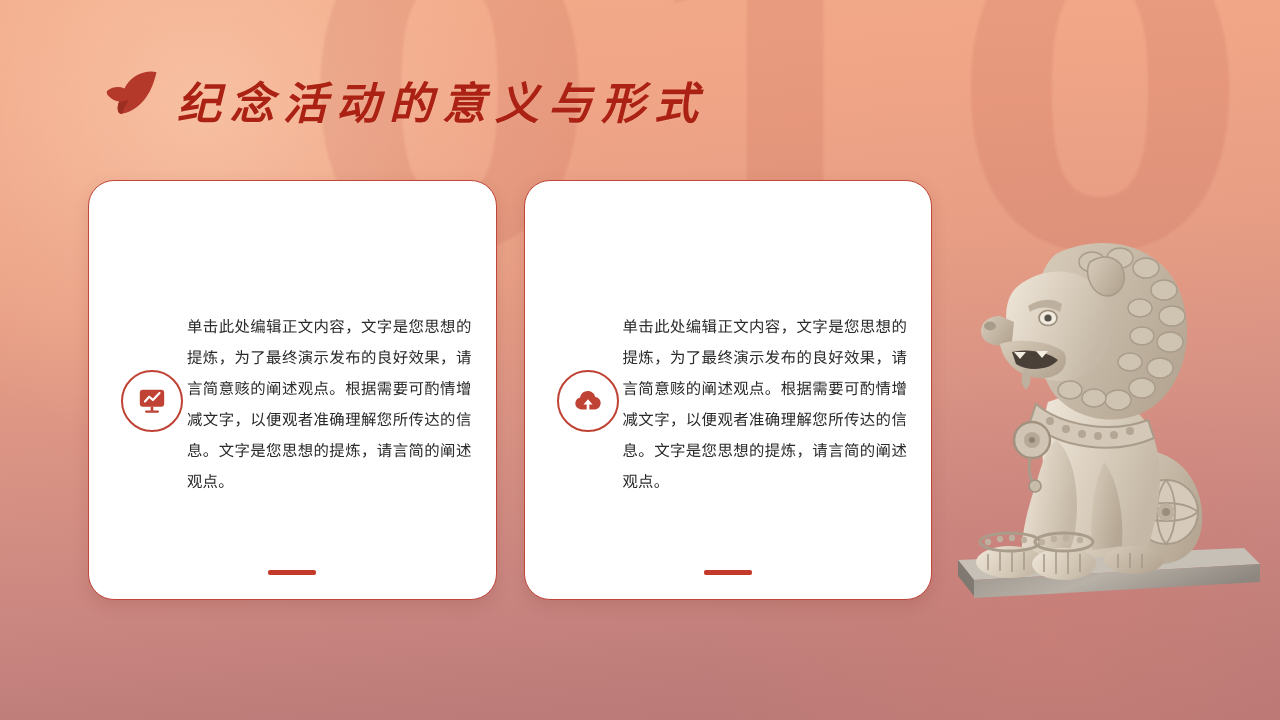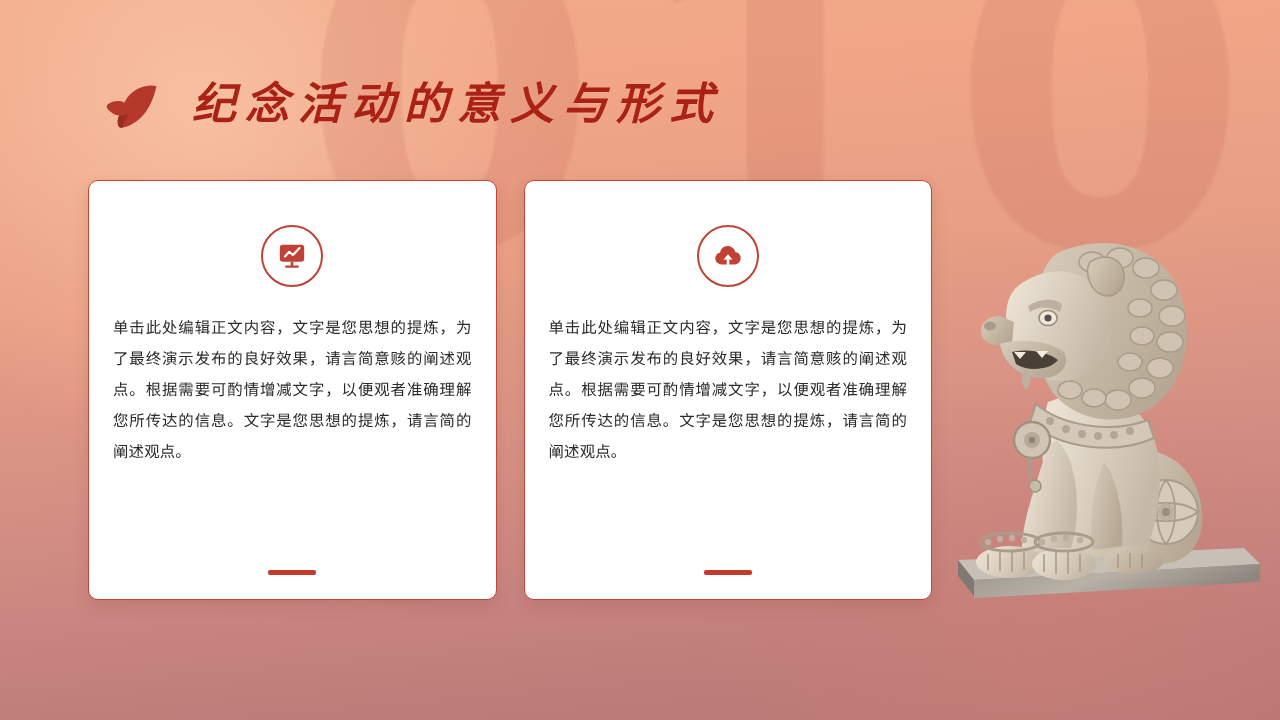--- a/index.html
+++ b/index.html
@@ -59,22 +59,22 @@
     white-space: nowrap;
     filter: blur(1.2px);
   }
 
   
   .title-row {
     position: absolute;
     left: 104px;
     top: 68px;
     display: flex;
-    align-items: flex-end;
-    gap: 32px;
+    align-items: flex-start;
+    gap: 17px;
   }
   .dove-icon {
     width: 56px;
     height: 50px;
     flex: 0 0 auto;
     display: block;
   }
   .slide-title {
     font-family: "Liberation Serif", "DejaVu Serif", serif;
     font-size: 44px;
@@ -95,26 +95,26 @@
     height: 420px;
     display: flex;
     gap: 27px;
   }
 
   .card {
     position: relative;
     flex: 1 1 0;
     background: #ffffff;
     border: 1.6px solid #c0453a;
-    border-radius: 10px;
+    border-radius: 26px;
     box-shadow: 0 6px 16px rgba(120, 50, 40, 0.16);
     display: flex;
-    flex-direction: column;
+    flex-direction: row;
     align-items: center;
-    padding: 26px 20px 22px 20px;
+    padding: 26px 20px 22px 32px;
   }
 
   
   .icon-badge {
     width: 62px;
     height: 62px;
     border-radius: 50%;
     border: 2px solid #bf4234;
     display: flex;
     align-items: center;

